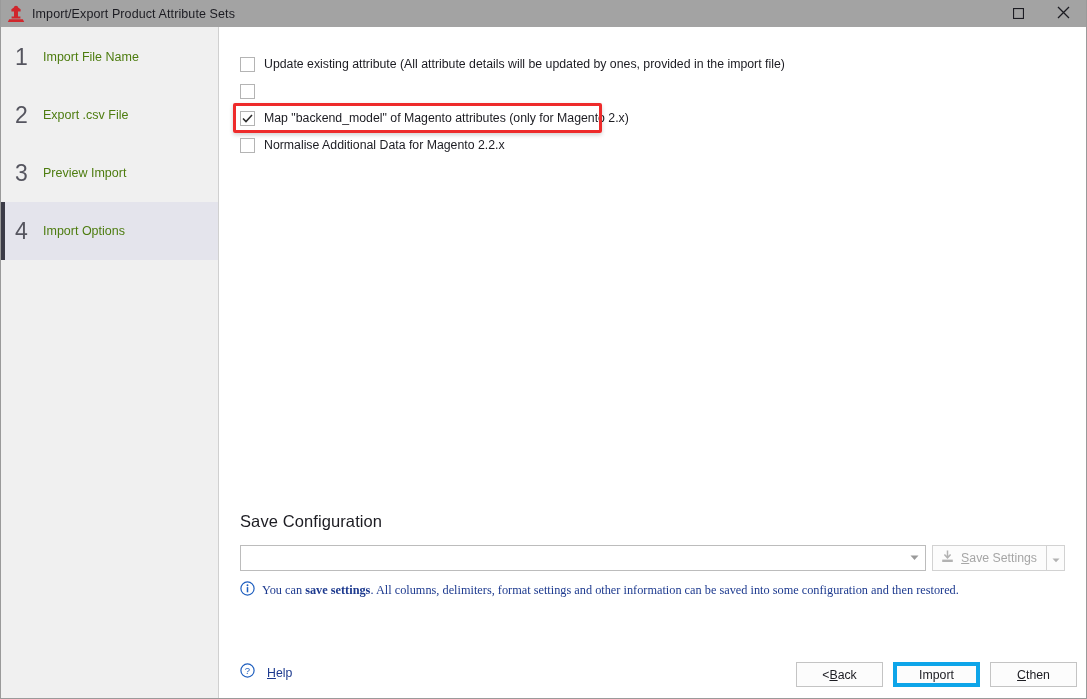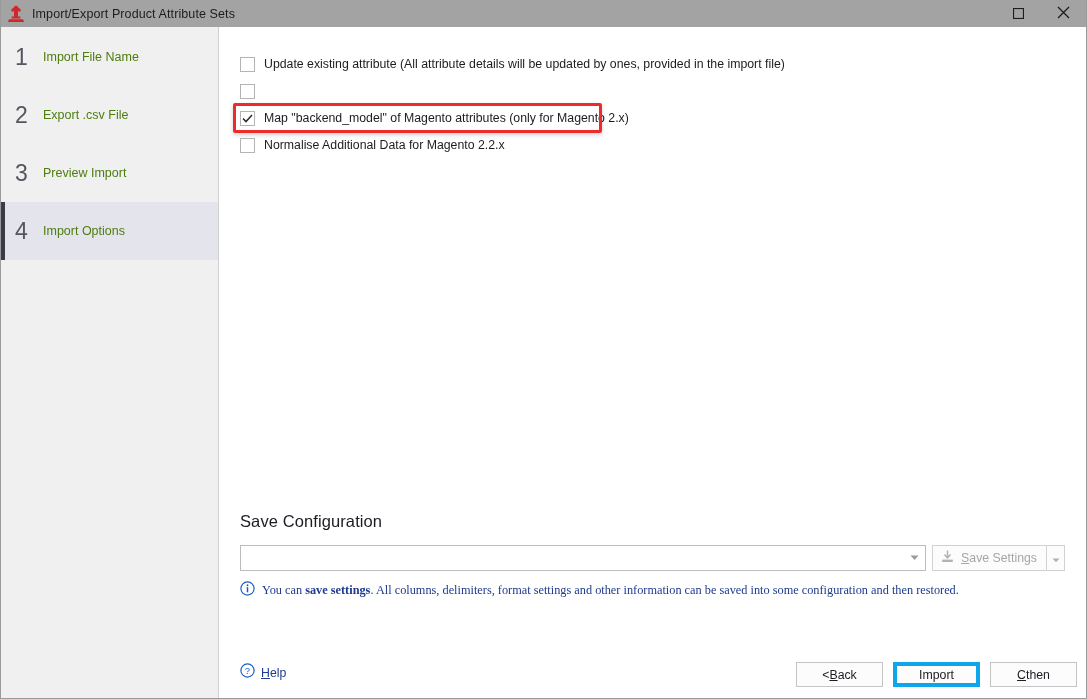--- a/index.html
+++ b/index.html
@@ -264,21 +264,21 @@
     position: absolute;
     left: 21px;
     bottom: 16px;
     display: flex;
     align-items: center;
     cursor: default;
   }
   #help-label {
     font-size: 12.3px;
     color: #1d3a8f;
-    margin-left: 6px;
+    margin-left: 12px;
   }
   #help-label u { text-decoration: underline; }
   #footer-buttons {
     position: absolute;
     right: 9px;
     bottom: 11px;
     display: flex;
     gap: 10px;
   }
   .fbtn {

